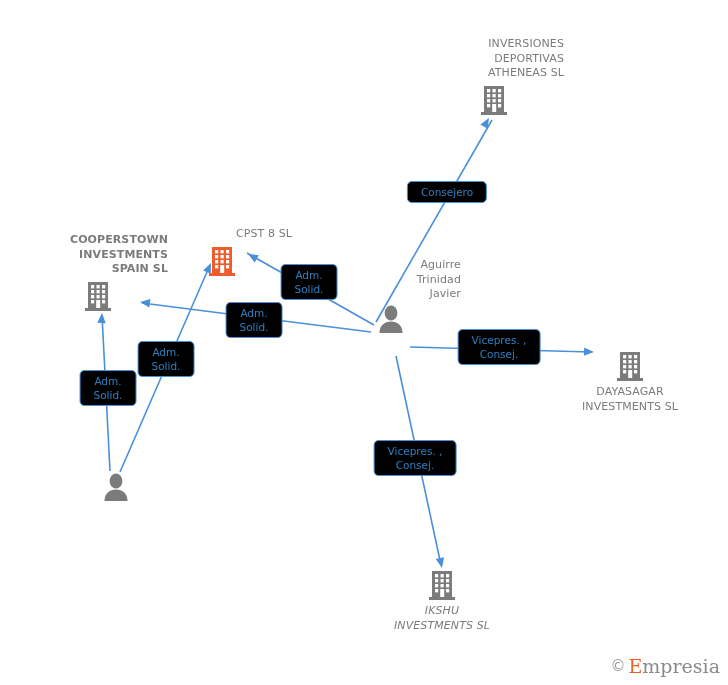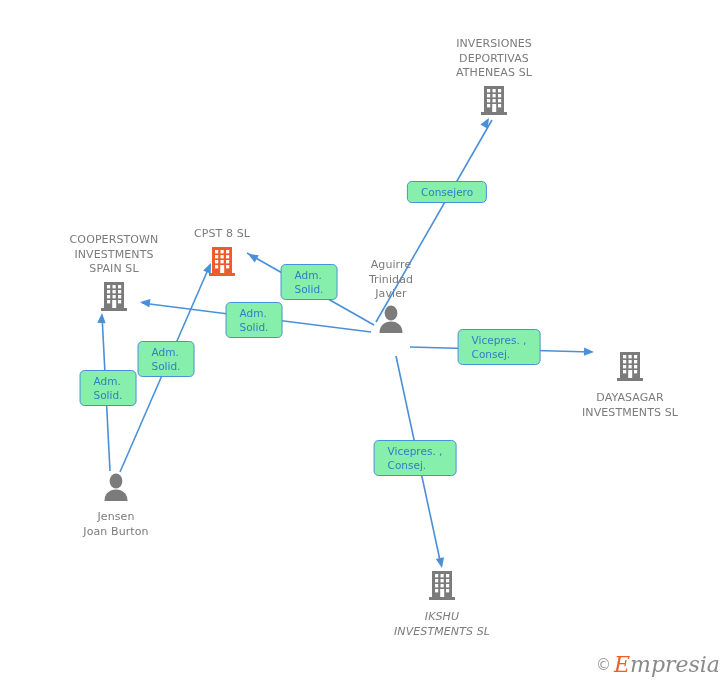--- a/index.html
+++ b/index.html
@@ -34,55 +34,55 @@
     line-height: 0;
   }
   .node-label {
     display: block;
     font-size: 11px;
     line-height: 14.6px;
     color: #7b7b7b;
     white-space: pre-line;
     letter-spacing: 0.1px;
   }
-  .label-above .node-label { margin-bottom: 3px; }
-  .label-below .node-label { margin-top: 9px; text-align: center; }
+  .label-above .node-label { margin-bottom: 3px; text-align: right; }
+  .label-below .node-label { margin-top: 3px; text-align: center; }
 
   .edge-label {
     position: absolute;
     transform: translate(-50%, -50%);
-    background: #86efac;
+    background: #000000;
     border: 1px solid #4a90d9;
     border-radius: 5px;
     color: #2f7fc1;
     font-size: 10.5px;
     line-height: 14px;
+    text-align: center;
     padding: 3px 13px;
     white-space: pre-line;
     box-sizing: border-box;
   }
   .watermark {
     position: absolute;
     right: 8px;
     bottom: 8px;
     display: flex;
     align-items: center;
     gap: 3px;
     font-size: 17px;
     color: #8a8a8a;
   }
   .watermark .wm-c {
     font-size: 15px;
     color: #9a9a9a;
   }
   .watermark .wm-name {
     font-family: "DejaVu Serif", serif;
-    font-style: italic;
     color: #8a8a8a;
-    font-size: 22px;
+    font-size: 19px;
   }
   .watermark .wm-name .wm-e {
     color: #e8622a;
   }
 </style>
 </head>
 <body>
 
 <div id="canvas">
 
@@ -145,21 +145,21 @@
               <rect x="18" y="10" width="3.2" height="3.4"></rect>
               <rect x="7" y="15" width="3.2" height="3.4"></rect>
               <rect x="12.5" y="15" width="3.2" height="3.4"></rect>
               <rect x="18" y="15" width="3.2" height="3.4"></rect>
               <rect x="7" y="20" width="3.2" height="3.4"></rect>
               <rect x="18" y="20" width="3.2" height="3.4"></rect>
               <rect x="12.2" y="20" width="4" height="8"></rect>
             </g>
           </svg></span>
       </div>
-      <div class="node label-above" style="left: 114px; top: 233.2px;">
+      <div class="node label-above" style="left: 98px; top: 233.2px; font-weight: bold;">
         <span class="node-label">COOPERSTOWN
 INVESTMENTS
 SPAIN SL</span>
         <span class="node-icon"><svg width="28" height="32" viewBox="0 0 28 32">
             <g fill="#7b7b7b">
               <rect x="4" y="2" width="20" height="26"></rect>
               <rect x="1" y="28" width="26" height="3"></rect>
             </g>
             <g fill="#ffffff">
               <rect x="7" y="5" width="3.2" height="3.4"></rect>
@@ -208,22 +208,20 @@
             </g>
           </svg></span>
         <span class="node-label">DAYASAGAR
 INVESTMENTS SL</span>
       </div>
       <div class="node label-below" style="left: 116px; top: 473px;">
         <span class="node-icon"><svg width="26" height="28" viewBox="0 0 26 28">
             <ellipse cx="13" cy="8" rx="6.4" ry="7.4" fill="#7b7b7b"></ellipse>
             <path d="M1.5 28 C1.5 20.5 6.5 16.6 13 16.6 C19.5 16.6 24.5 20.5 24.5 28 Z" fill="#7b7b7b"></path>
           </svg></span>
-        <span class="node-label">Jensen
-Joan Burton</span>
       </div>
       <div class="node label-below" style="left: 442px; top: 569px; font-style: italic;">
         <span class="node-icon"><svg width="28" height="32" viewBox="0 0 28 32">
             <g fill="#7b7b7b">
               <rect x="4" y="2" width="20" height="26"></rect>
               <rect x="1" y="28" width="26" height="3"></rect>
             </g>
             <g fill="#ffffff">
               <rect x="7" y="5" width="3.2" height="3.4"></rect>
               <rect x="12.5" y="5" width="3.2" height="3.4"></rect>

